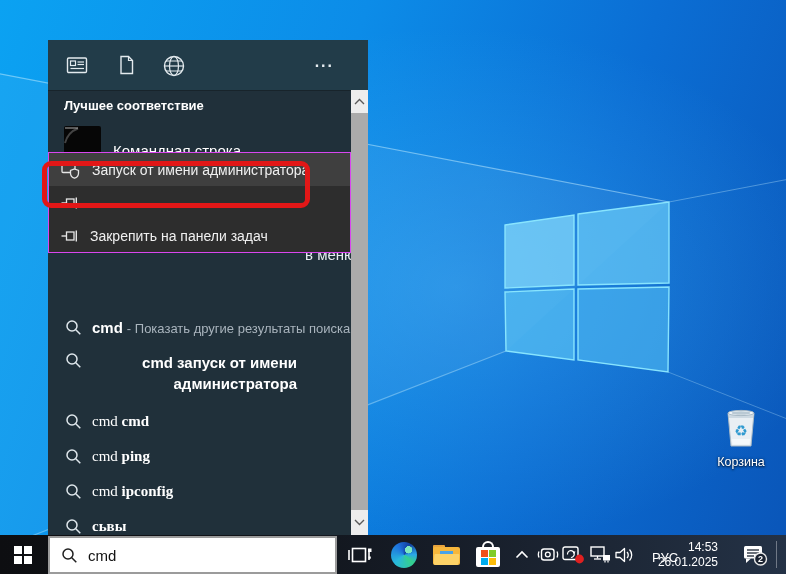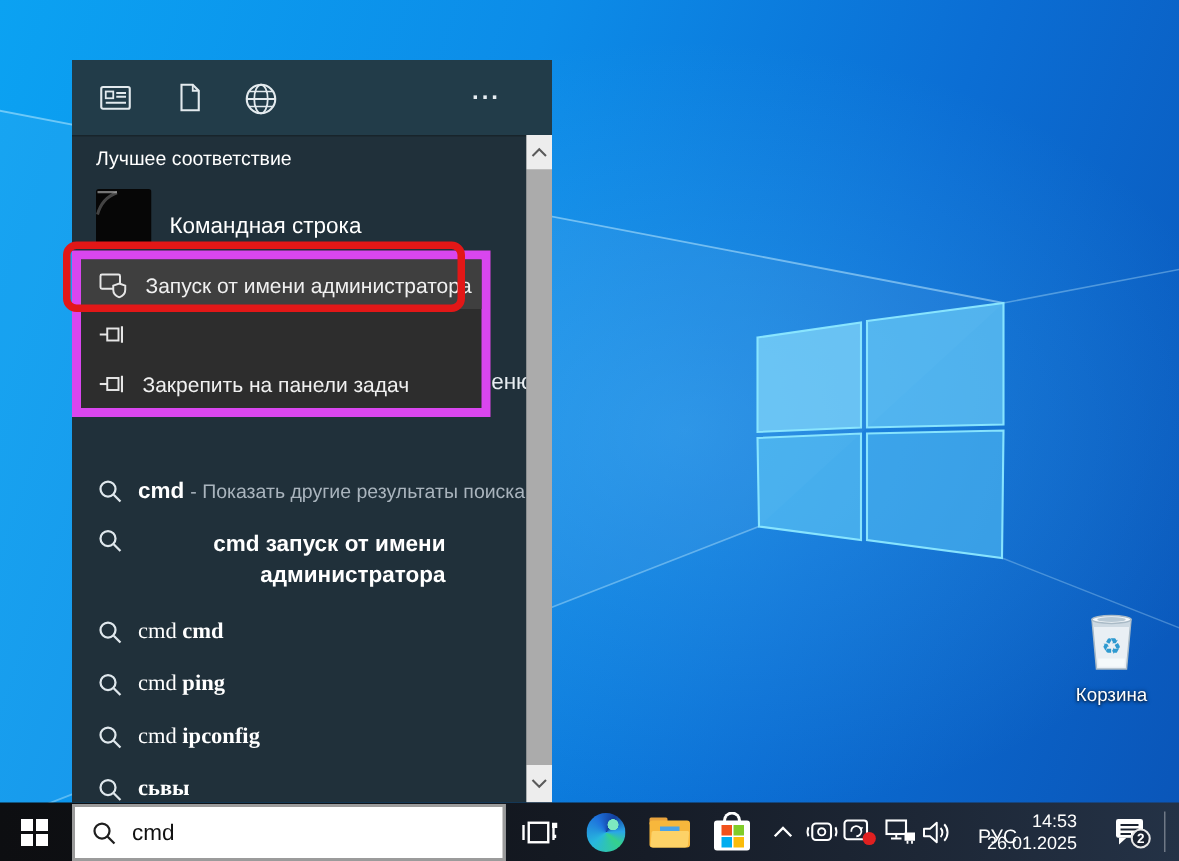--- a/index.html
+++ b/index.html
@@ -21,21 +21,21 @@
 
   
   .search-panel { position:absolute; left:48px; top:40px; width:320px; height:495px;
     background:#20303a; overflow:hidden; z-index:5; }
   .panel-header { position:absolute; left:0; top:0; right:0; height:50px; background:#223c49;
     box-shadow:0 1px 0 rgba(0,0,0,.25); }
   .filter-icon { position:absolute; top:14px; }
   .more-filters { position:absolute; right:34px; top:12px; color:#e8eef2; font-size:16px; font-weight:bold;
     letter-spacing:2px; line-height:20px; }
 
-  .section-header { position:absolute; left:16px; top:58px; color:#ffffff; font-size:13px; font-weight:normal;text-align:right; }
+  .section-header { position:absolute; left:16px; top:58px; color:#ffffff; font-size:13px; font-weight:bold;text-align:right; }
 
   .best-match { position:absolute; left:16px; top:86px; display:flex; align-items:center; gap:12px; }
   .best-match-title { color:#ffffff; font-size:15px;margin-top:12px; }
 
   .obscured-fragment { position:absolute; left:257px; top:206px; width:46px; overflow:hidden;
     color:#e8eef2; font-size:15px; white-space:nowrap; }
 
   .suggestions { position:absolute; left:0; top:268px; right:17px; }
   .sugg-row { display:flex; align-items:center; gap:10px; padding-left:17px; color:#fff; font-size:15px;text-align:right; }
   .sugg-row svg { flex:0 0 auto; }
@@ -47,22 +47,22 @@
   .b { font-weight:bold; }
 
   
   .scrollbar { position:absolute; right:0; top:50px; width:17px; bottom:0; background:#ababab; }
   .scroll-btn { position:absolute; left:0; right:0; background:#ededed; display:flex; align-items:center; justify-content:center; }
   .scroll-up { top:0; height:23px; }
   .scroll-down { bottom:0; height:25px; }
   .scroll-thumb { position:absolute; left:0; right:0; top:23px; bottom:25px; background:#ababab; }
 
   
-  .context-menu { position:absolute; left:48px; top:167px; width:279px; background:#2d2d2d;
-    border:6px solid #d946ef; z-index:8; }
+  .context-menu { position:absolute; left:48px; top:152px; width:303px; background:#2d2d2d;
+    border:1px solid #d946ef; z-index:8; }
   .menu-item { height:33px; display:flex; align-items:center; gap:11px; padding-left:12px;
     color:#f0f0f0; font-size:14px; cursor:default; }
   .menu-item.active { background:#3f3f3f; }
 
   .red-annotation { position:absolute; left:42px; top:161px; width:268px; height:47px;
     border:5px solid #e21717; border-radius:9px; z-index:9; pointer-events:none; }
 
   
   .taskbar { position:absolute; left:0; bottom:0; width:786px; height:39px; z-index:10;
     background:linear-gradient(90deg,#0d0e11 0%,#101318 30%,#161c27 55%,#1d2736 78%,#243246 100%);

